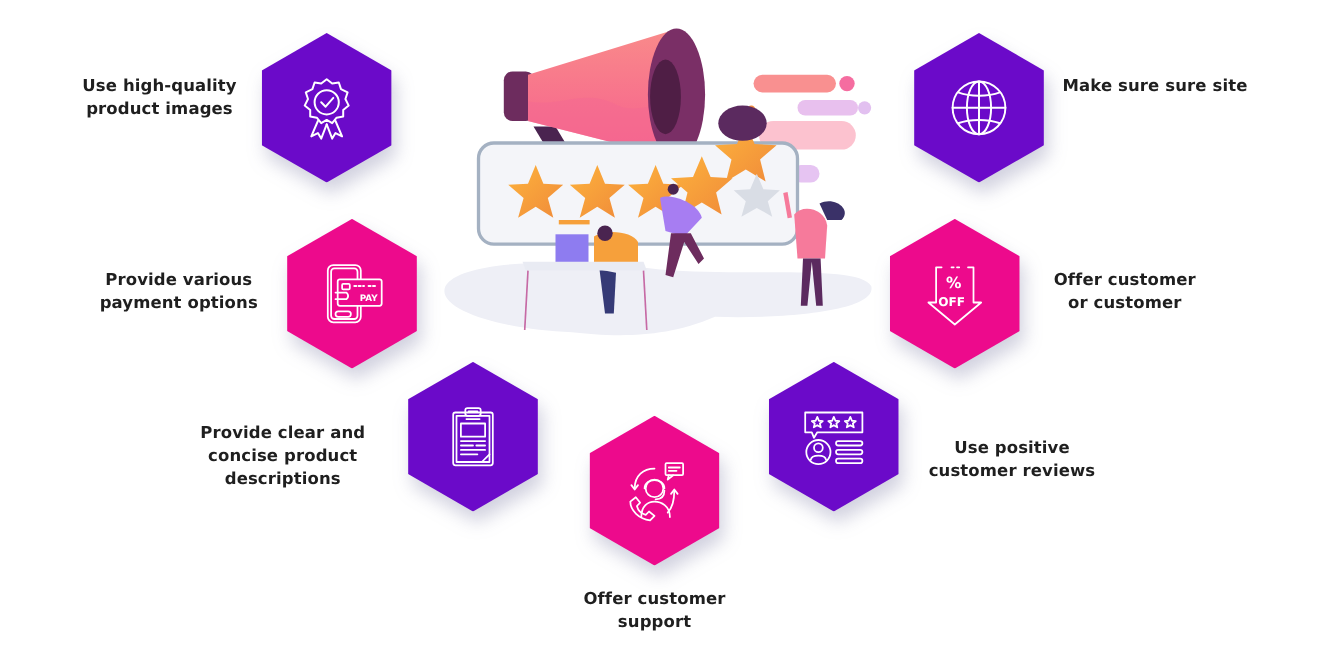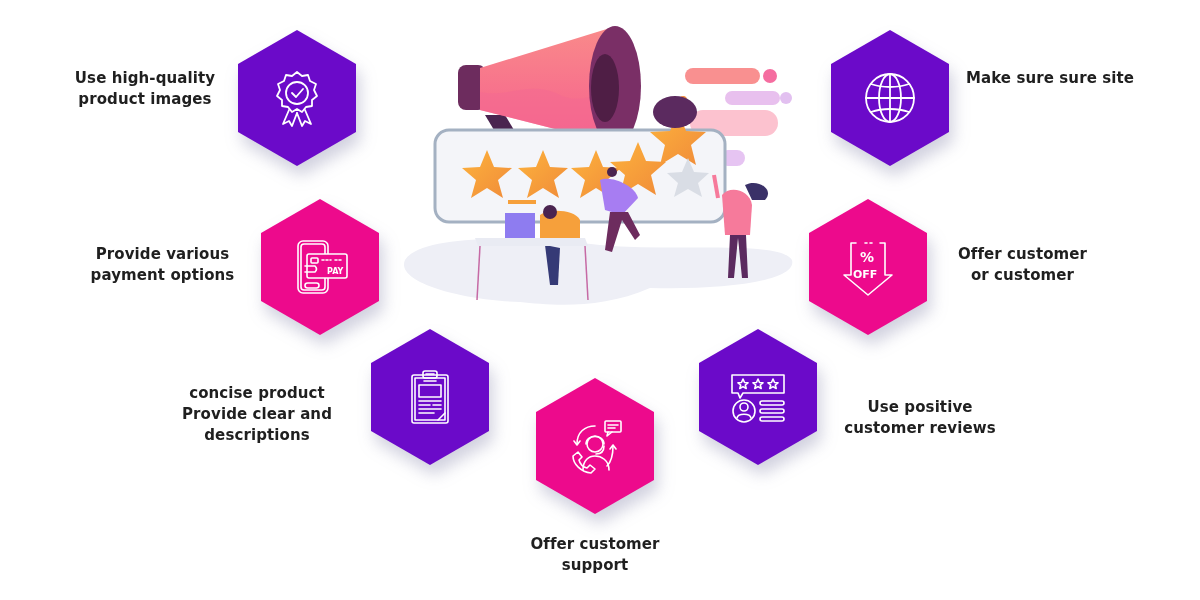--- a/index.html
+++ b/index.html
@@ -142,22 +142,22 @@
     <rect x="19" y="18" width="22" height="12"></rect>
     <line x1="19" y1="34" x2="41" y2="34"></line>
     <line x1="19" y1="38" x2="30" y2="38"></line>
     <line x1="33" y1="38" x2="41" y2="38"></line>
     <line x1="19" y1="42" x2="41" y2="42"></line>
     <line x1="19" y1="46" x2="34" y2="46"></line>
     <path d="M38,53 L45,46"></path>
   </svg>
 </div>
 <div class="label" style="left:172px; top:383px; width:170px;">
-  <span>concise product</span>
-    <span>Provide clear and</span>
+  <span>Provide clear and</span>
+    <span>concise product</span>
     <span>descriptions</span>
 </div>
 
 <div class="hex" style="left:536px; top:378px;">
   <svg class="shape" viewBox="0 0 118 136">
       <polygon points="59,0 118,34 118,102 59,136 0,102 0,34" fill="#ED0A8C"></polygon>
     </svg>
   <svg class="icon" viewBox="0 0 60 60" fill="none" stroke="#fff" stroke-width="1.6" stroke-linejoin="round" stroke-linecap="round">
     <circle cx="30" cy="28" r="8"></circle>
     <path d="M21,28 C21,18 39,18 39,28"></path>

